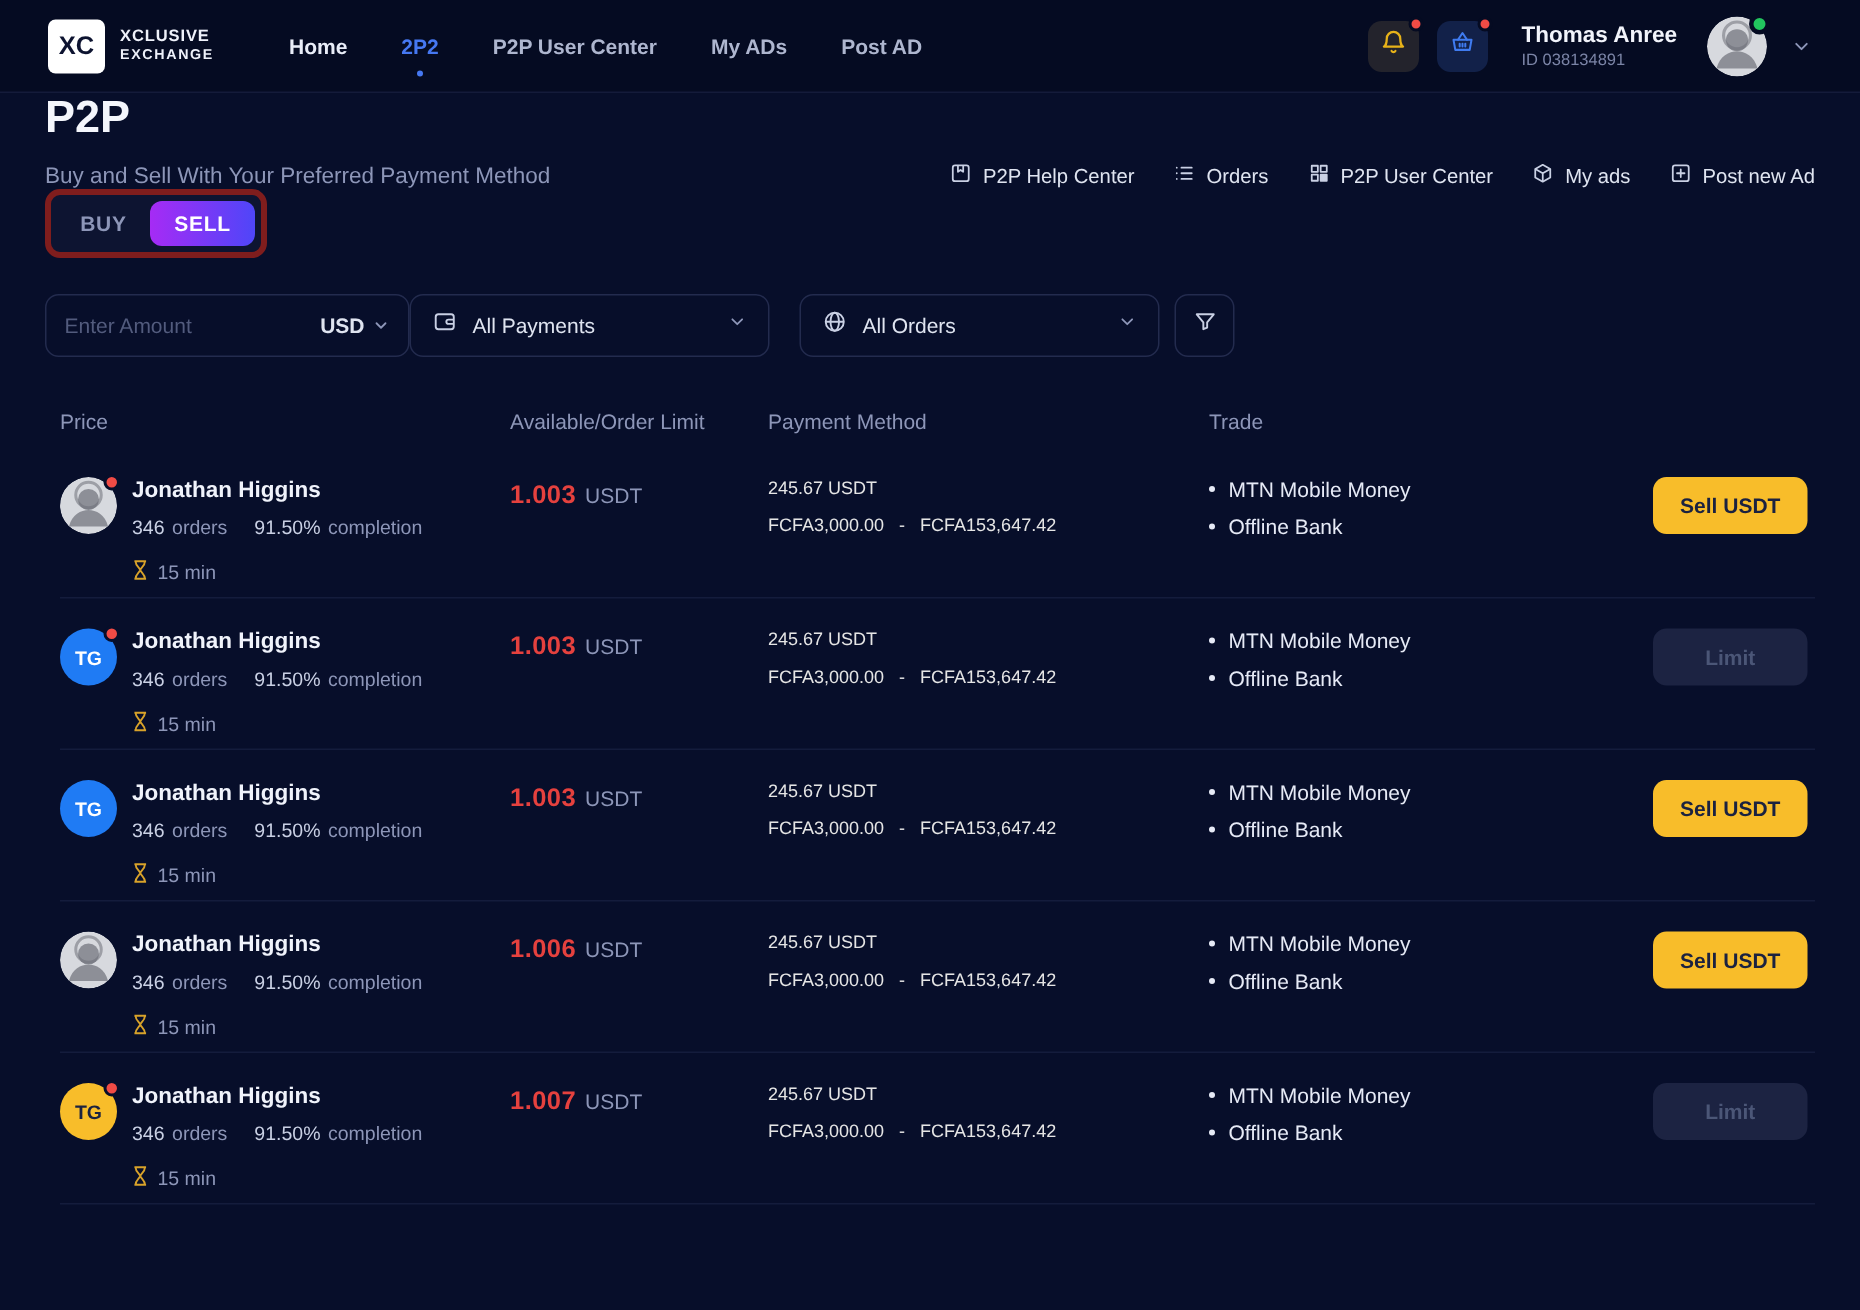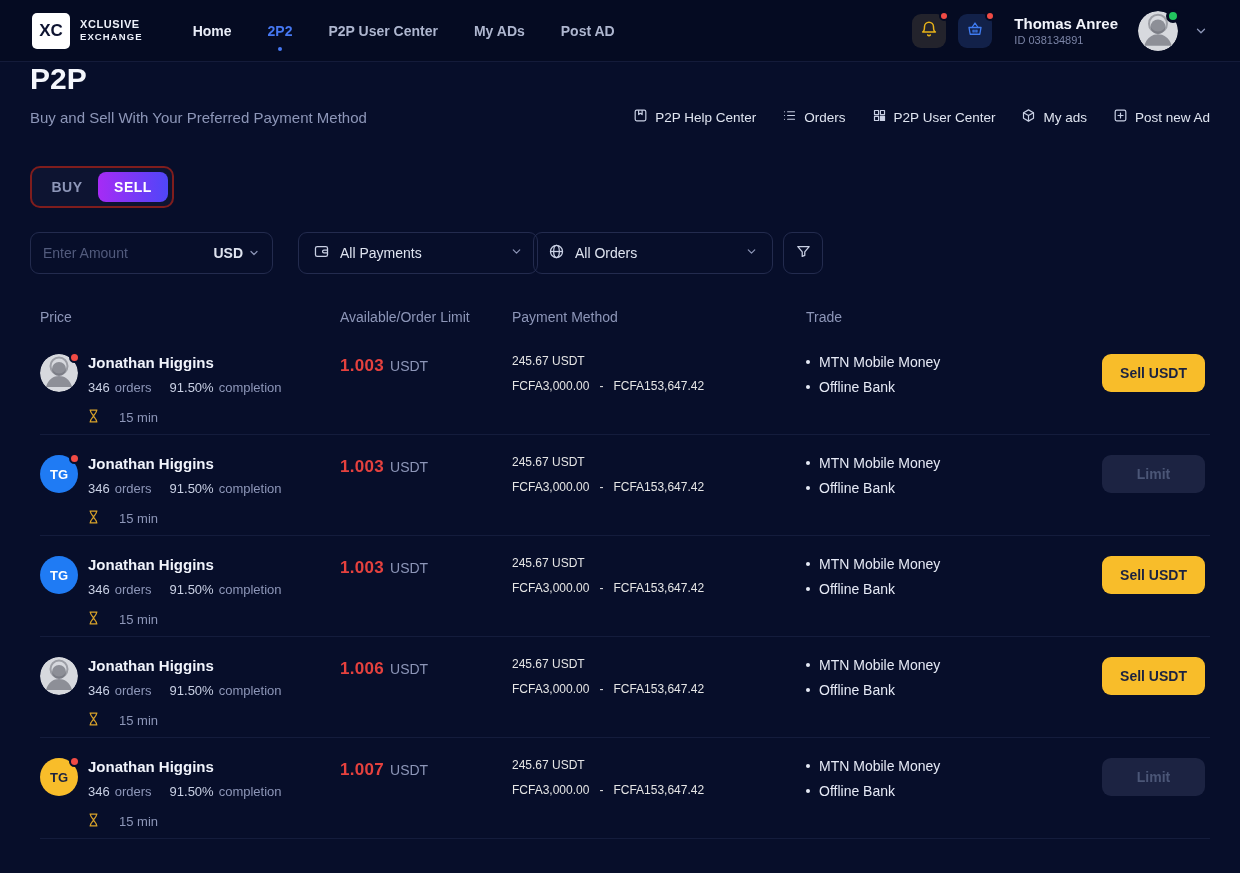--- a/index.html
+++ b/index.html
@@ -35,31 +35,31 @@
   
   .main { padding:0 30px; }
   .page-title { font-size:30px; font-weight:bold; color:#f4f6fc; }
   .subrow { display:flex; align-items:center; justify-content:space-between; margin-top:12px; }
   .subtitle { font-size:15px; color:#8d96b8; }
   .quick-links { display:flex; align-items:center; gap:26px; }
   .qlink { display:flex; align-items:center; gap:7px; font-size:13.5px; color:#dfe4f0; cursor:pointer; }
   .qlink svg { flex:0 0 auto; }
 
   
-  .toggle { display:inline-flex; align-items:center; margin-top:40px; background:#0d1431; border:2px solid #7f1d1d; border-radius:10px; padding:4px; }
+  .toggle { display:inline-flex; align-items:center; background:#0d1431; border:4px solid #7f1d1d; border-radius:10px; padding:4px; }
   .toggle .buy { width:62px; height:30px; display:flex; align-items:center; justify-content:center; font-size:14px; font-weight:bold; color:#8d96b8; letter-spacing:.5px; cursor:pointer; }
   .toggle .sell { width:70px; height:30px; display:flex; align-items:center; justify-content:center; font-size:14px; font-weight:bold; color:#ffffff; letter-spacing:.5px; border-radius:8px; background:linear-gradient(90deg,#a62bf5,#4f46f8); cursor:pointer; }
 
   
   .filters { position:relative; height:42px; margin-top:24px; }
   .fbox { position:absolute; top:0; height:42px; border:1px solid #232b4e; border-radius:9px; display:flex; align-items:center; background:transparent; }
   .amount-box { left:0; width:243px; padding:0 12px; justify-content:space-between; cursor:text; }
   .amount-ph { font-size:14px; color:#525b7d; }
   .usd-wrap { display:flex; align-items:center; gap:5px; font-size:14px; color:#dfe4f0; font-weight:600; cursor:pointer; }
-  .sel-payments { left:268px; width:240px; padding:0 14px; cursor:pointer; }
+  .sel-payments { left:243px; width:240px; padding:0 14px; cursor:pointer; }
   .sel-regions { left:503px; width:240px; padding:0 14px; cursor:pointer; }
   .sel-label { font-size:14px; color:#dfe4f0; margin-left:10px; }
   .sel-caret { margin-left:auto; }
   .funnel-btn { left:753px; width:40px; justify-content:center; cursor:pointer; }
   .manual-box { left:1032px; width:151px; padding:0 13px; cursor:pointer; }
 
   
   .grid-cols { display:grid; grid-template-columns:300px 172px 294px 296px 1fr; margin-left:10px; }
   .thead { margin-top:26px; height:34px; align-items:center; }
   .th { font-size:14px; color:#8d96b8; }
@@ -69,21 +69,21 @@
   .adv { display:flex; gap:10px; }
   .avatar { position:relative; width:38px; height:38px; flex:0 0 auto; }
   .avatar .circle { width:38px; height:38px; border-radius:50%; display:flex; align-items:center; justify-content:center; font-size:13px; font-weight:bold; overflow:hidden; }
   .ph { border-radius:50%; display:block; }
   .red-dot { position:absolute; top:-2px; right:-2px; width:11px; height:11px; border-radius:50%; background:#f04b45; border:2px solid #070e2a; }
   .adv-text { display:flex; flex-direction:column; }
   .adv-name { font-size:15px; font-weight:bold; color:#f0f3fb; }
   .adv-stats { margin-top:9px; font-size:13px; color:#8d96b8; display:flex; gap:5px; align-items:baseline; }
   .adv-stats .num { color:#c9d0e4; }
   .adv-stats .gap { width:8px; }
-  .adv-time { margin-top:14px; font-size:13px; color:#8d96b8; display:flex; align-items:center; gap:20px; }
+  .adv-time { margin-top:14px; font-size:13px; color:#8d96b8; display:flex; align-items:center; gap:6px; }
   .price-cell { display:flex; align-items:baseline; gap:6px; padding-top:2px; }
   .price-num { font-size:17px; font-weight:bold; color:#e5413e; letter-spacing:.3px; }
   .price-unit { font-size:14px; color:#8d96b8; }
   .avail-cell { font-size:12px; color:#e5e5e5; }
   .avail-line2 { margin-top:11px; display:flex; gap:10px; }
   .pay-cell { font-size:14px; color:#e6eaf6; }
   .pay-item { display:flex; align-items:center; gap:9px; }
   .pay-item + .pay-item { margin-top:9px; }
   .bullet { width:4px; height:4px; border-radius:50%; background:#e6eaf6; flex:0 0 auto; }
   .trade-cell { }

